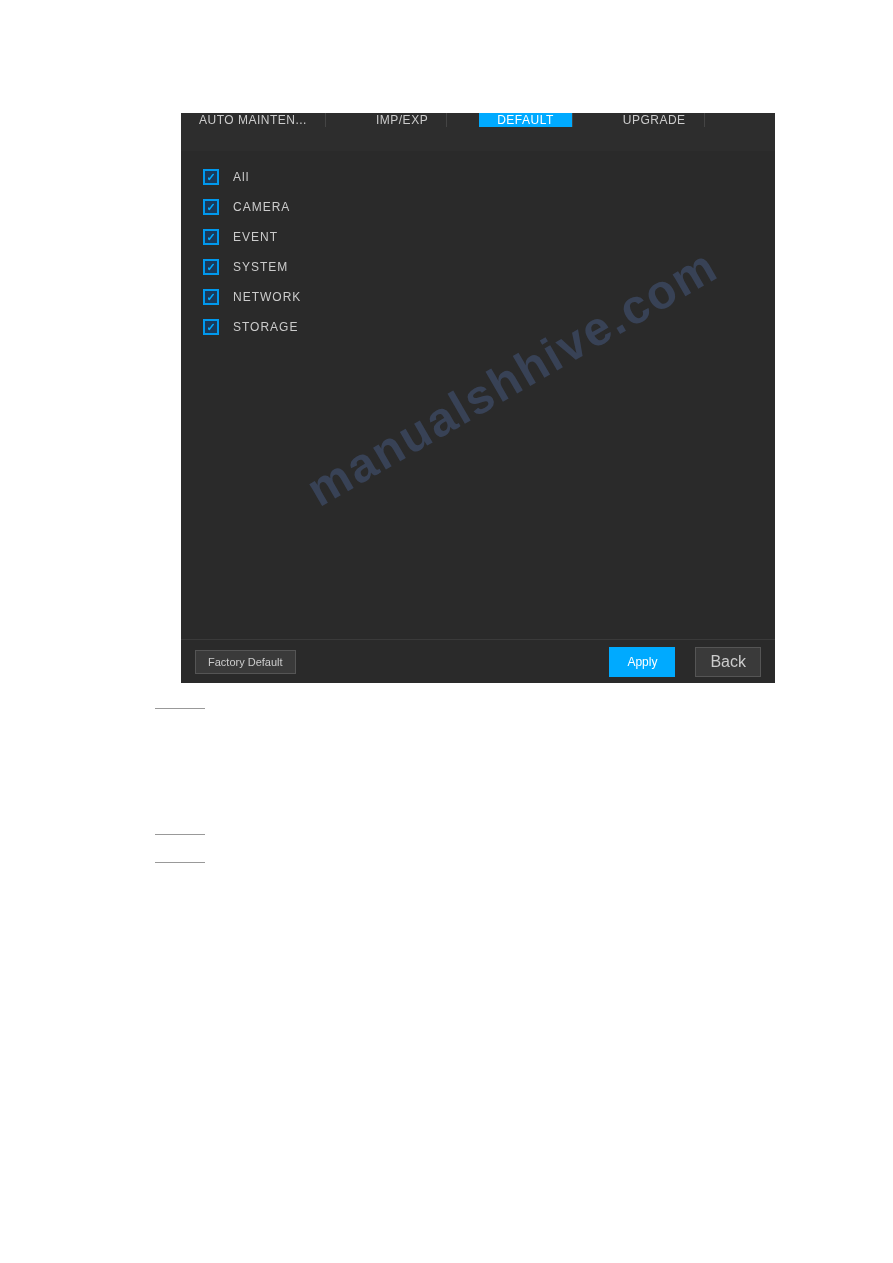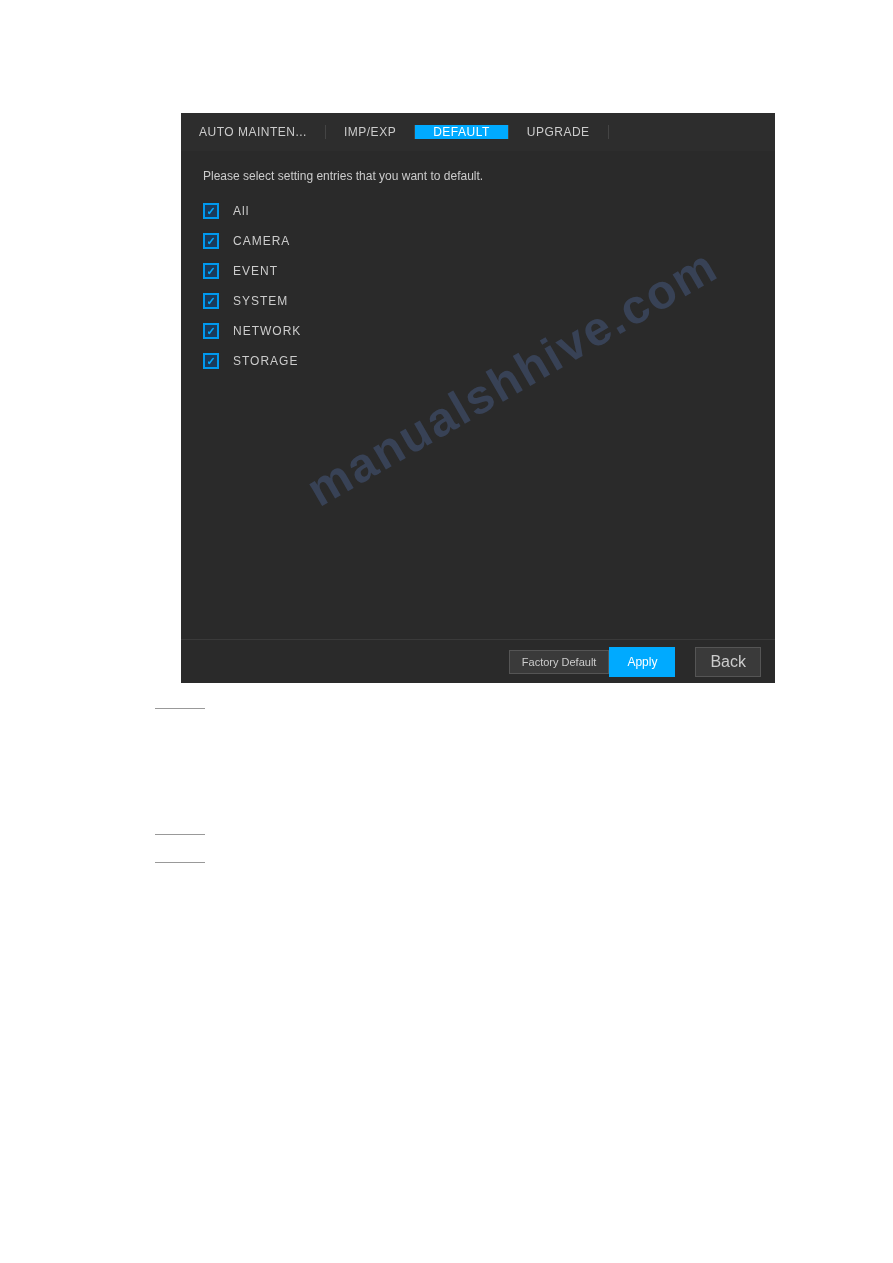--- a/index.html
+++ b/index.html
@@ -22,21 +22,22 @@
       top: 113px;
       left: 181px;
       width: 594px;
       height: 570px;
     }
 
     .tab-bar {
       display: flex;
       background: #2d2d2d;
       height: 38px;
-      align-items: center;
+      align-items: flex-start;
+      gap: 32px;
     }
 
     .tab {
       display: flex;
       align-items: center;
       justify-content: center;
       padding: 0 18px;
       font-size: 12px;
       color: #cccccc;
       cursor: pointer;
@@ -98,21 +99,21 @@
       letter-spacing: 1px;
     }
 
     .footer-bar {
       background: #2a2a2a;
       border-top: 1px solid #3a3a3a;
       height: 44px;
       display: flex;
       align-items: center;
       padding: 0 14px;
-      justify-content: flex-end;
+      justify-content: space-between;
     }
 
     .factory-default-btn {
       background: #3a3a3a;
       color: #cccccc;
       border: 1px solid #555;
       padding: 5px 12px;
       font-size: 11px;
       cursor: pointer;
     }
@@ -175,21 +176,20 @@
     </div>
     <div class="tab active">
       <span>DEFAULT</span>
     </div>
     <div class="tab">
       <span>UPGRADE</span>
     </div>
   </div>
 
   <div class="main-content" style="height: 488px;">
-    <div class="instruction-text">Please select setting entries that you want to default.</div>
 
     <div class="checkbox-row">
       <div class="checkbox-box">
         <span class="checkmark">✓</span>
       </div>
       <span class="checkbox-label">All</span>
     </div>
 
     <div class="checkbox-row">
       <div class="checkbox-box">

